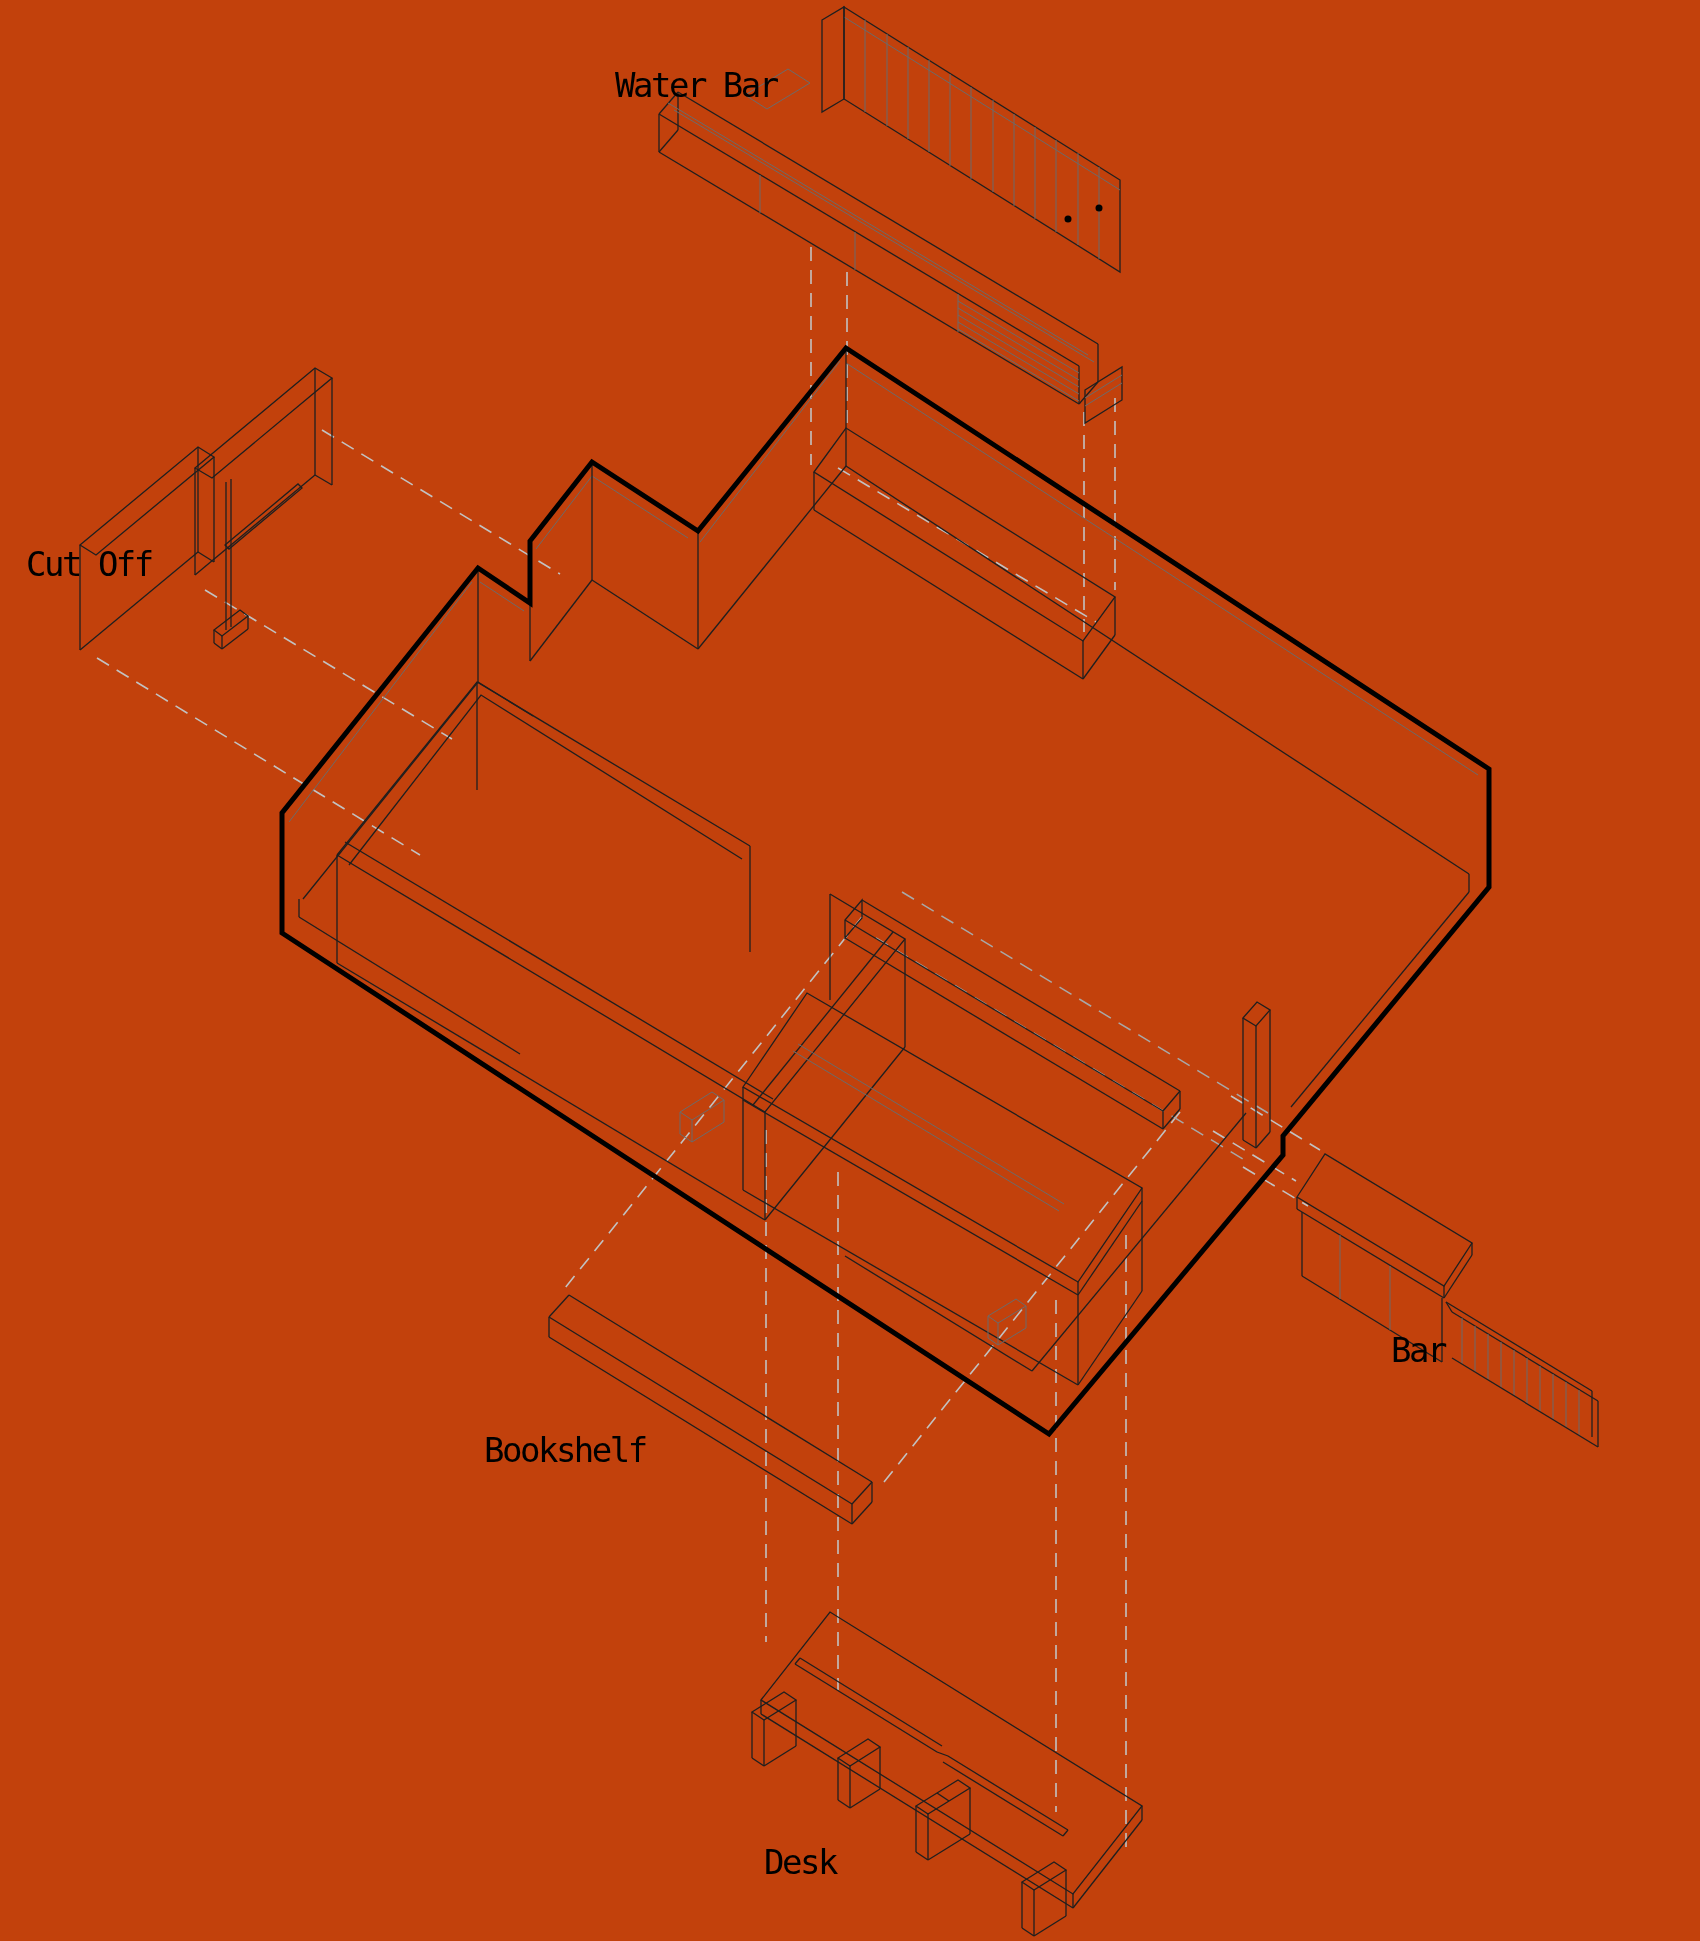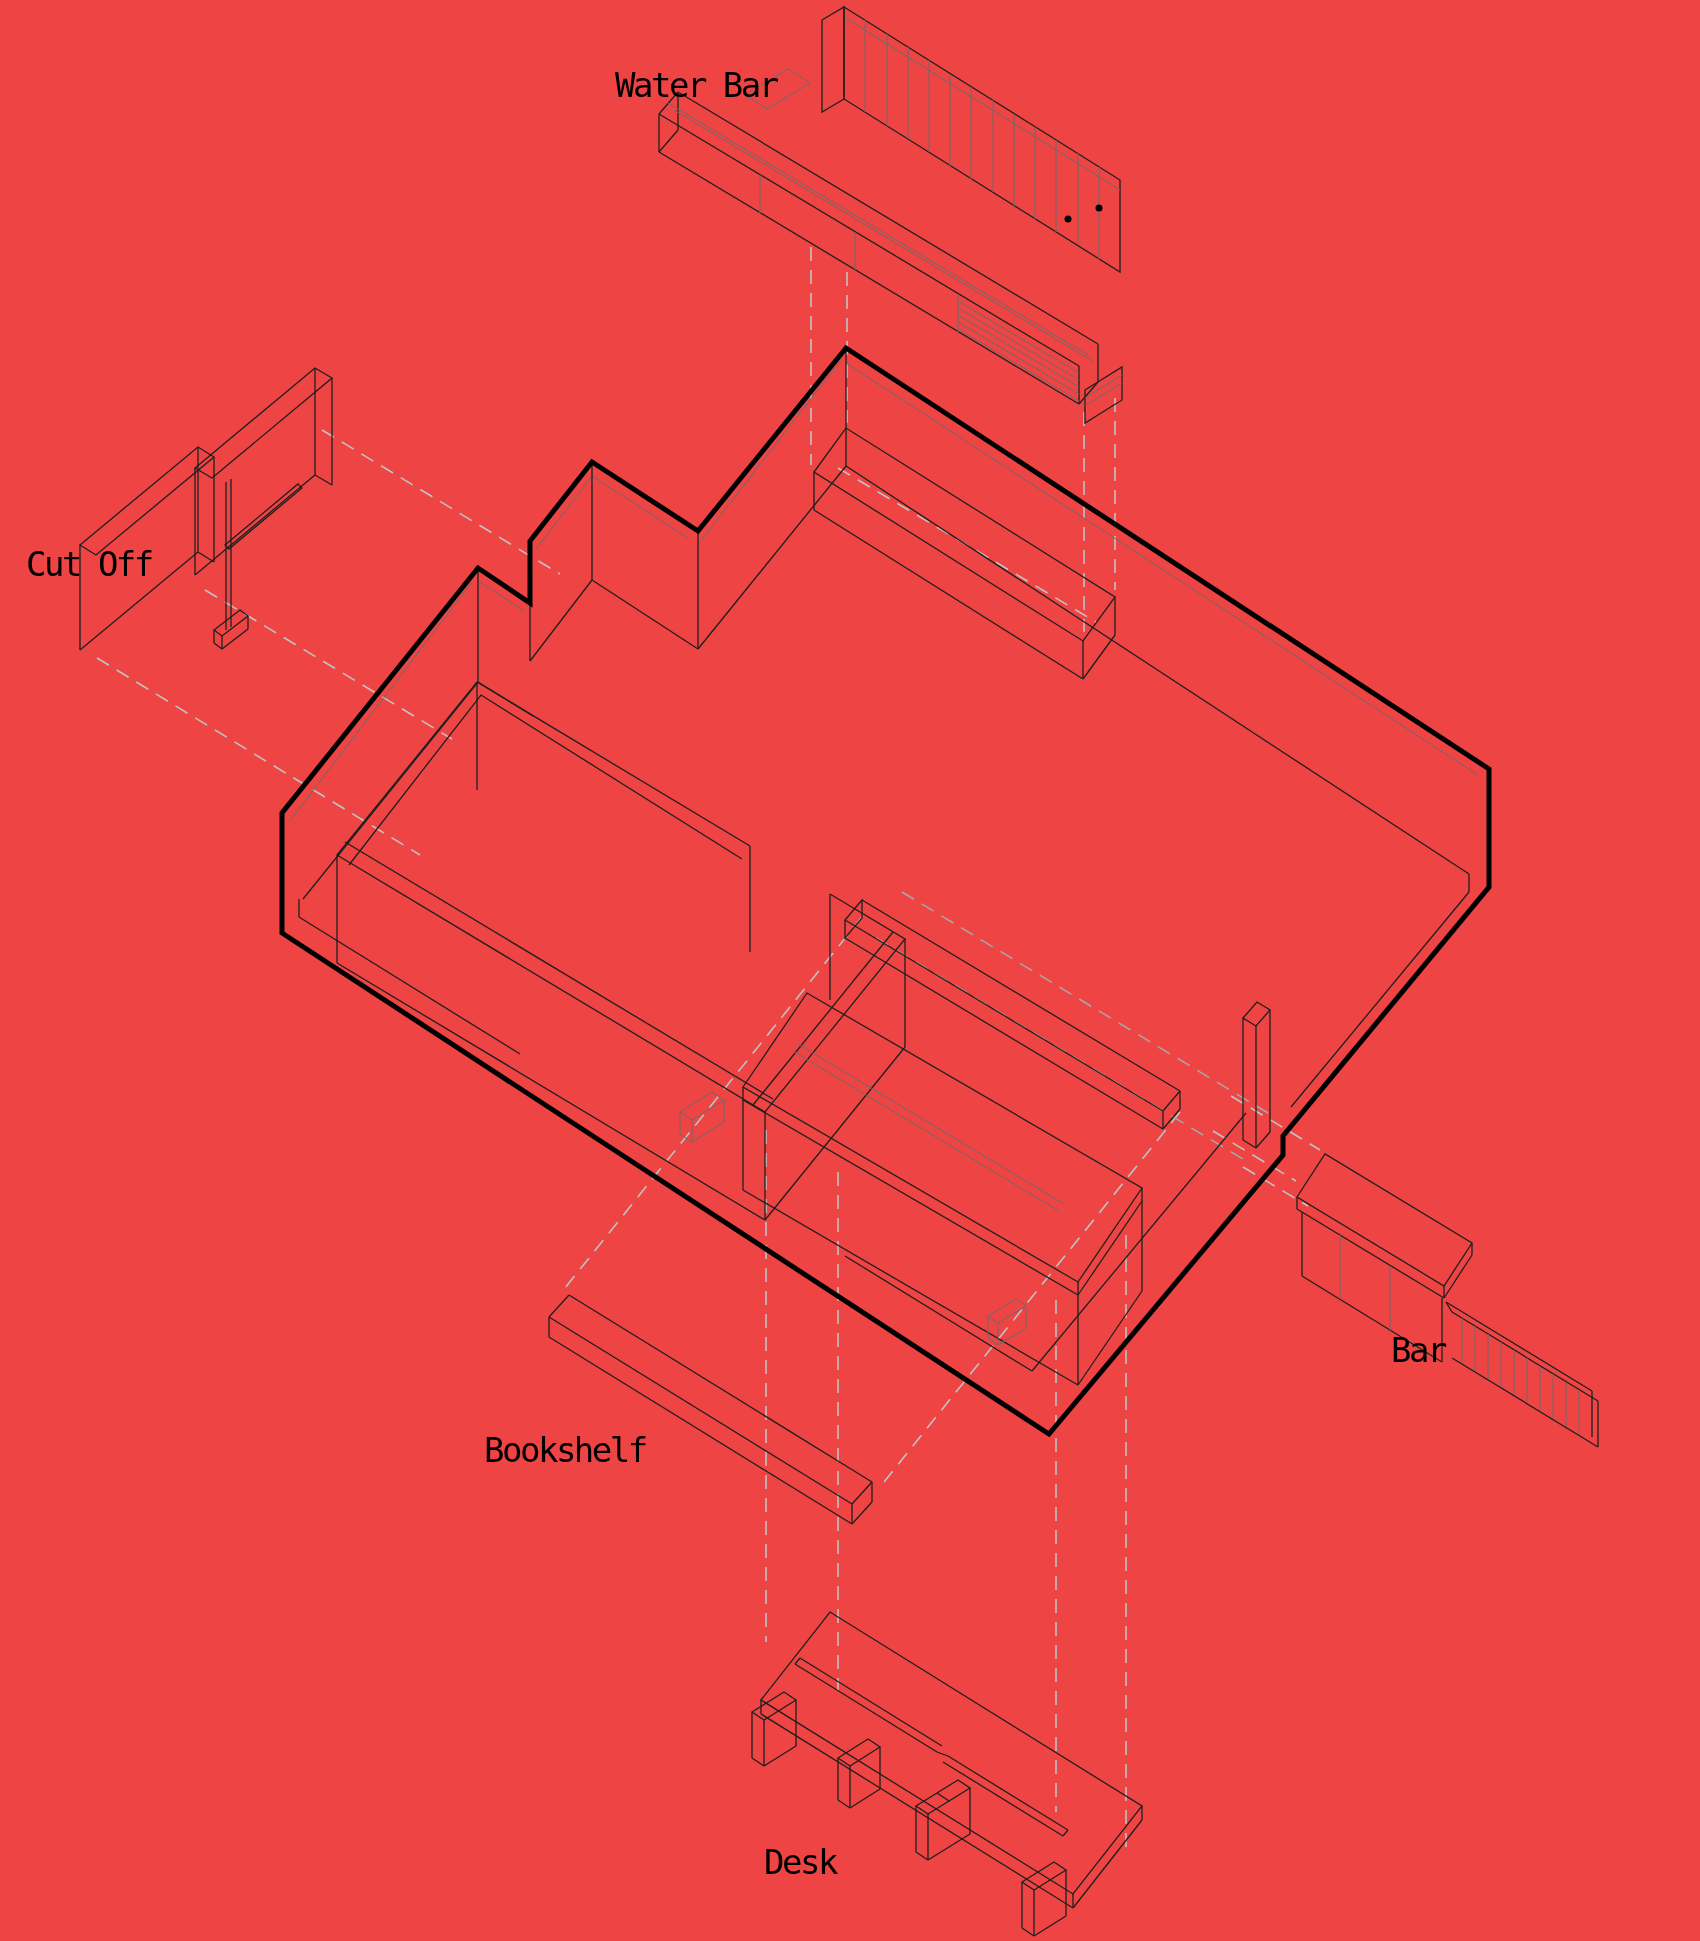--- a/index.html
+++ b/index.html
@@ -1,16 +1,16 @@
 <!DOCTYPE html>
 <html><head>
 <meta charset="utf-8">
 <style>
   html,body{margin:0;padding:0;background:#ffffff;}
-  #stage{position:relative;width:1700px;height:1941px;background:#ef4444;overflow:hidden;
+  #stage{position:relative;width:1700px;height:1941px;background:#c2410c;overflow:hidden;
          font-family:"DejaVu Sans Mono","Liberation Mono",monospace;}
   svg{display:block;width:1700px;height:1941px;}
   .lbl{fill:#000000;font-size:34px;font-weight:500;letter-spacing:-2.5px;
        font-family:"DejaVu Sans Mono","Liberation Mono",monospace;}
   .thick{stroke:#000000;stroke-width:5;fill:none;stroke-linejoin:miter;}
   .thin{stroke:#1f1f1f;stroke-width:1.3;fill:none;}
   .lite{stroke:#6b6b6b;stroke-width:1;fill:none;}
   .dash{stroke:#c2c2c2;stroke-width:1.6;fill:none;stroke-dasharray:14 9;}
   .dashd{stroke:#a8a8a8;stroke-width:1.5;fill:none;stroke-dasharray:14 9;}
   .dot{fill:#000000;stroke:none;}

